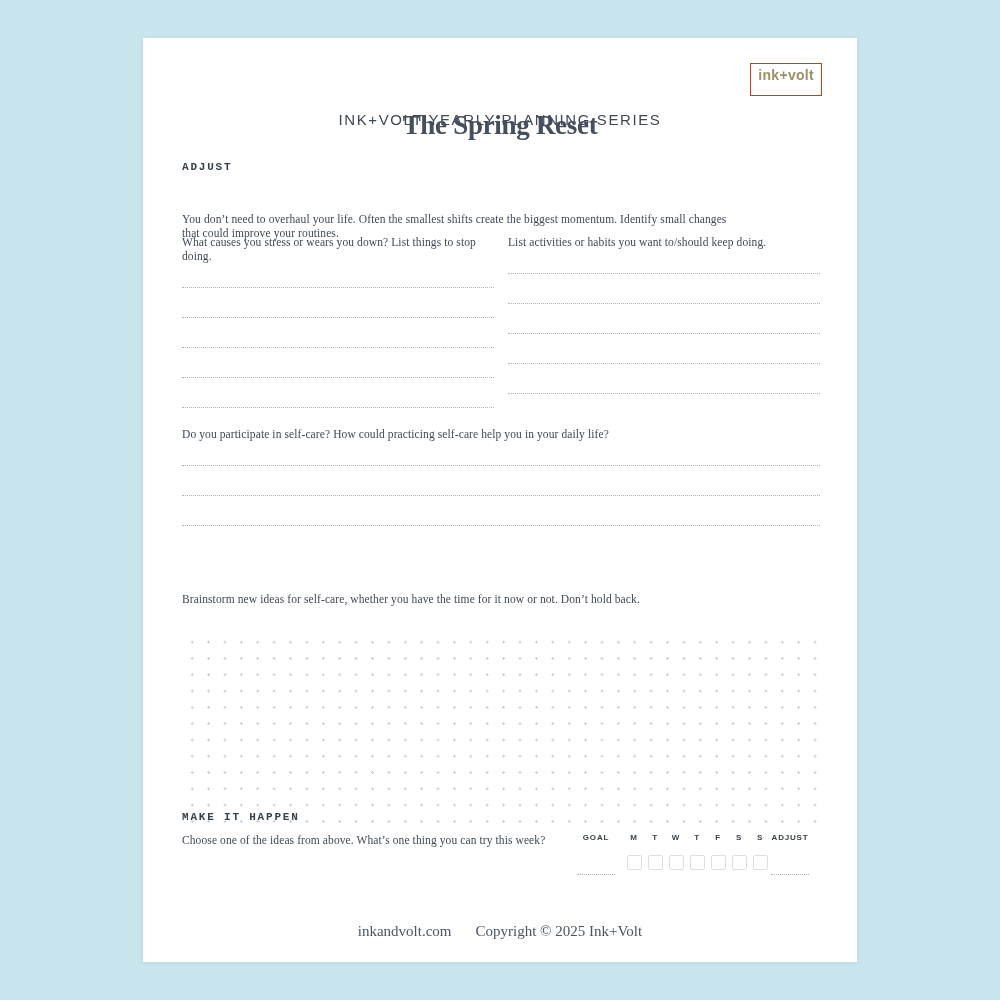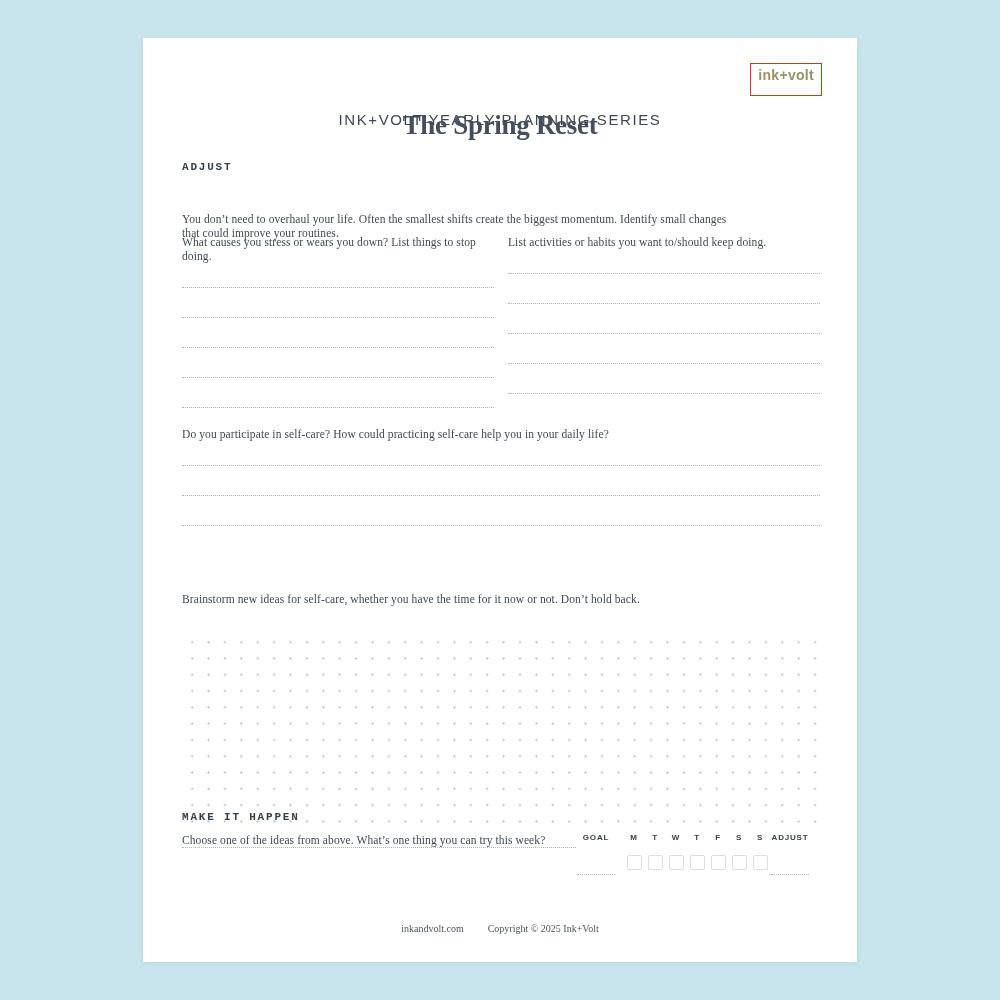--- a/index.html
+++ b/index.html
@@ -64,21 +64,21 @@
     background-image:radial-gradient(circle,#c7cbd0 1.1px,rgba(255,255,255,0) 1.3px);
     background-size:16.4px 16.3px;
     background-position:2px 6px;
   }
   
   .mih-heading{position:absolute;left:39px;top:773px;text-align:right;}
   .mih-row{
     position:absolute;left:39px;top:795px;width:638px;height:42px;
     display:flex;align-items:stretch;
   }
-  .mih-left{width:394px;display:flex;flex-direction:column;}
+  .mih-left{width:394px;display:flex;flex-direction:row;justify-content:space-between;}
   .mih-left .fill-line{border-bottom:1px dotted #aeb4bb;height:0;}
   .tracker-label{
     font-size:8px;font-weight:bold;letter-spacing:0.8px;color:#38424c;
     text-align:center;
   }
   .mih-goal,.mih-result{
     width:40px;
     display:flex;flex-direction:column;justify-content:space-between;align-items:center;
   }
   .mih-goal .fill-line,.mih-result .fill-line{
@@ -96,21 +96,21 @@
     margin-top:13px;
     width:13px;height:13px;
     border:1px solid #dcdfe2;border-radius:2px;
     background:#ffffff;
   }
   
   .footer{
     position:absolute;left:0;top:885px;width:100%;
     display:flex;justify-content:center;gap:24px;
     font-family:"Liberation Serif",serif;
-    font-size:10px;color:#4a5560;
+    font-size:15px;color:#4a5560;
   }
 </style>
 </head>
 <body>
 
 <div class="page">
 
   <div class="series">INK+VOLT YEARLY PLANNING SERIES</div>
   <div class="logo-badge">ink+volt</div>
 

